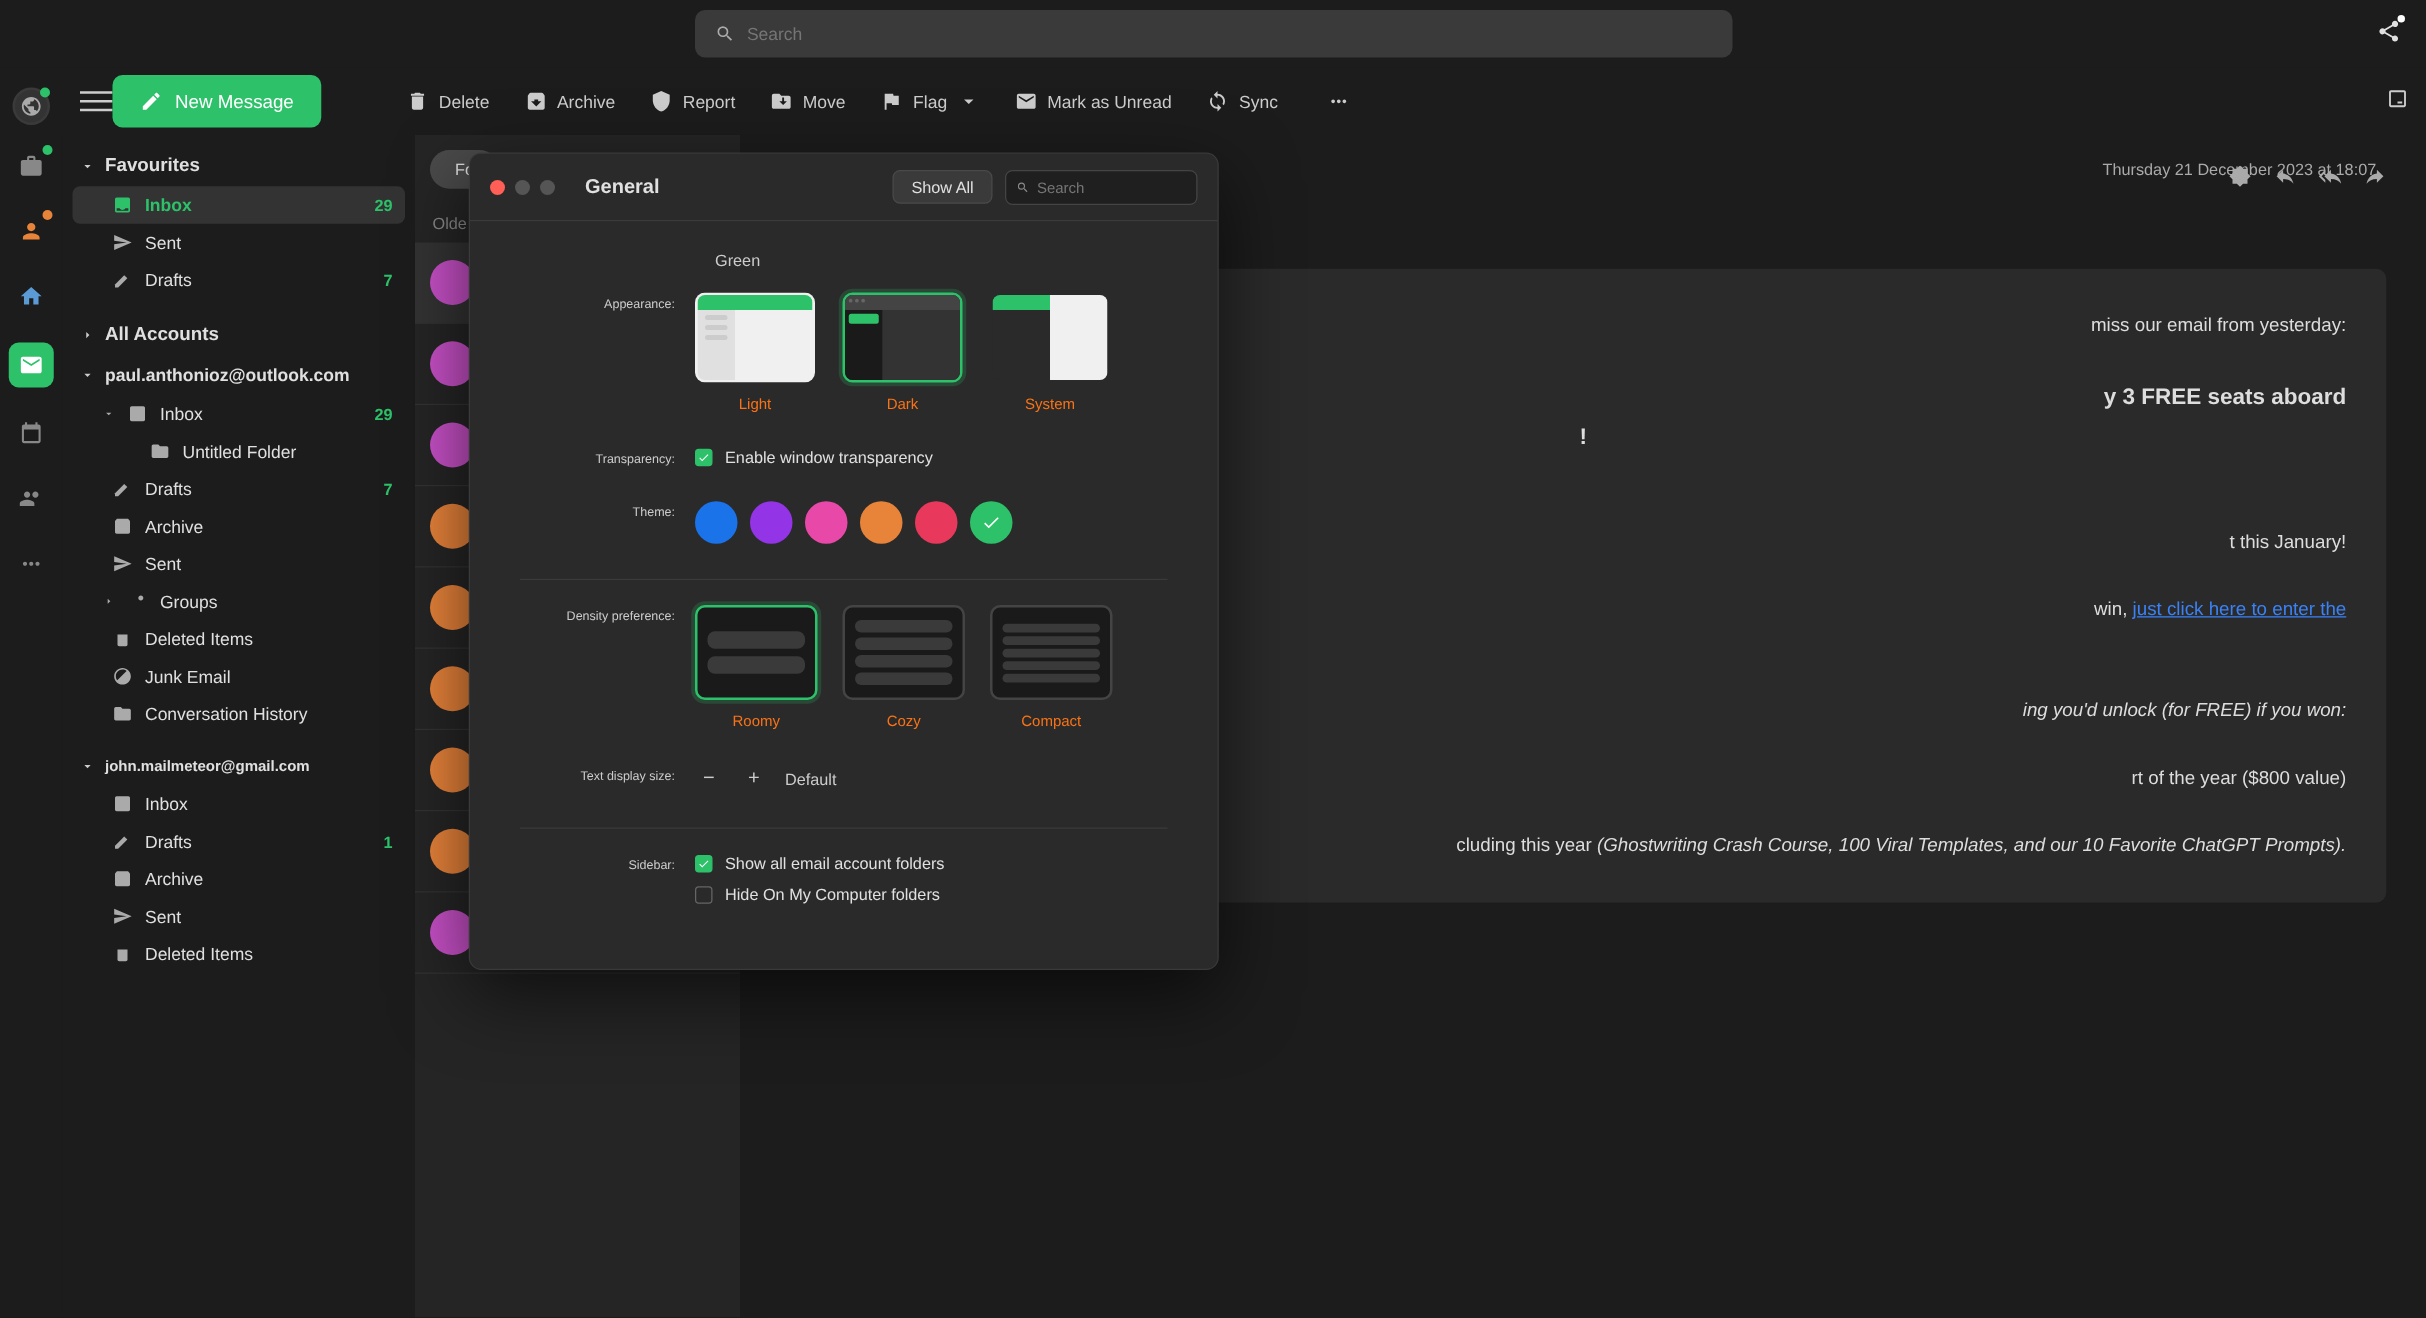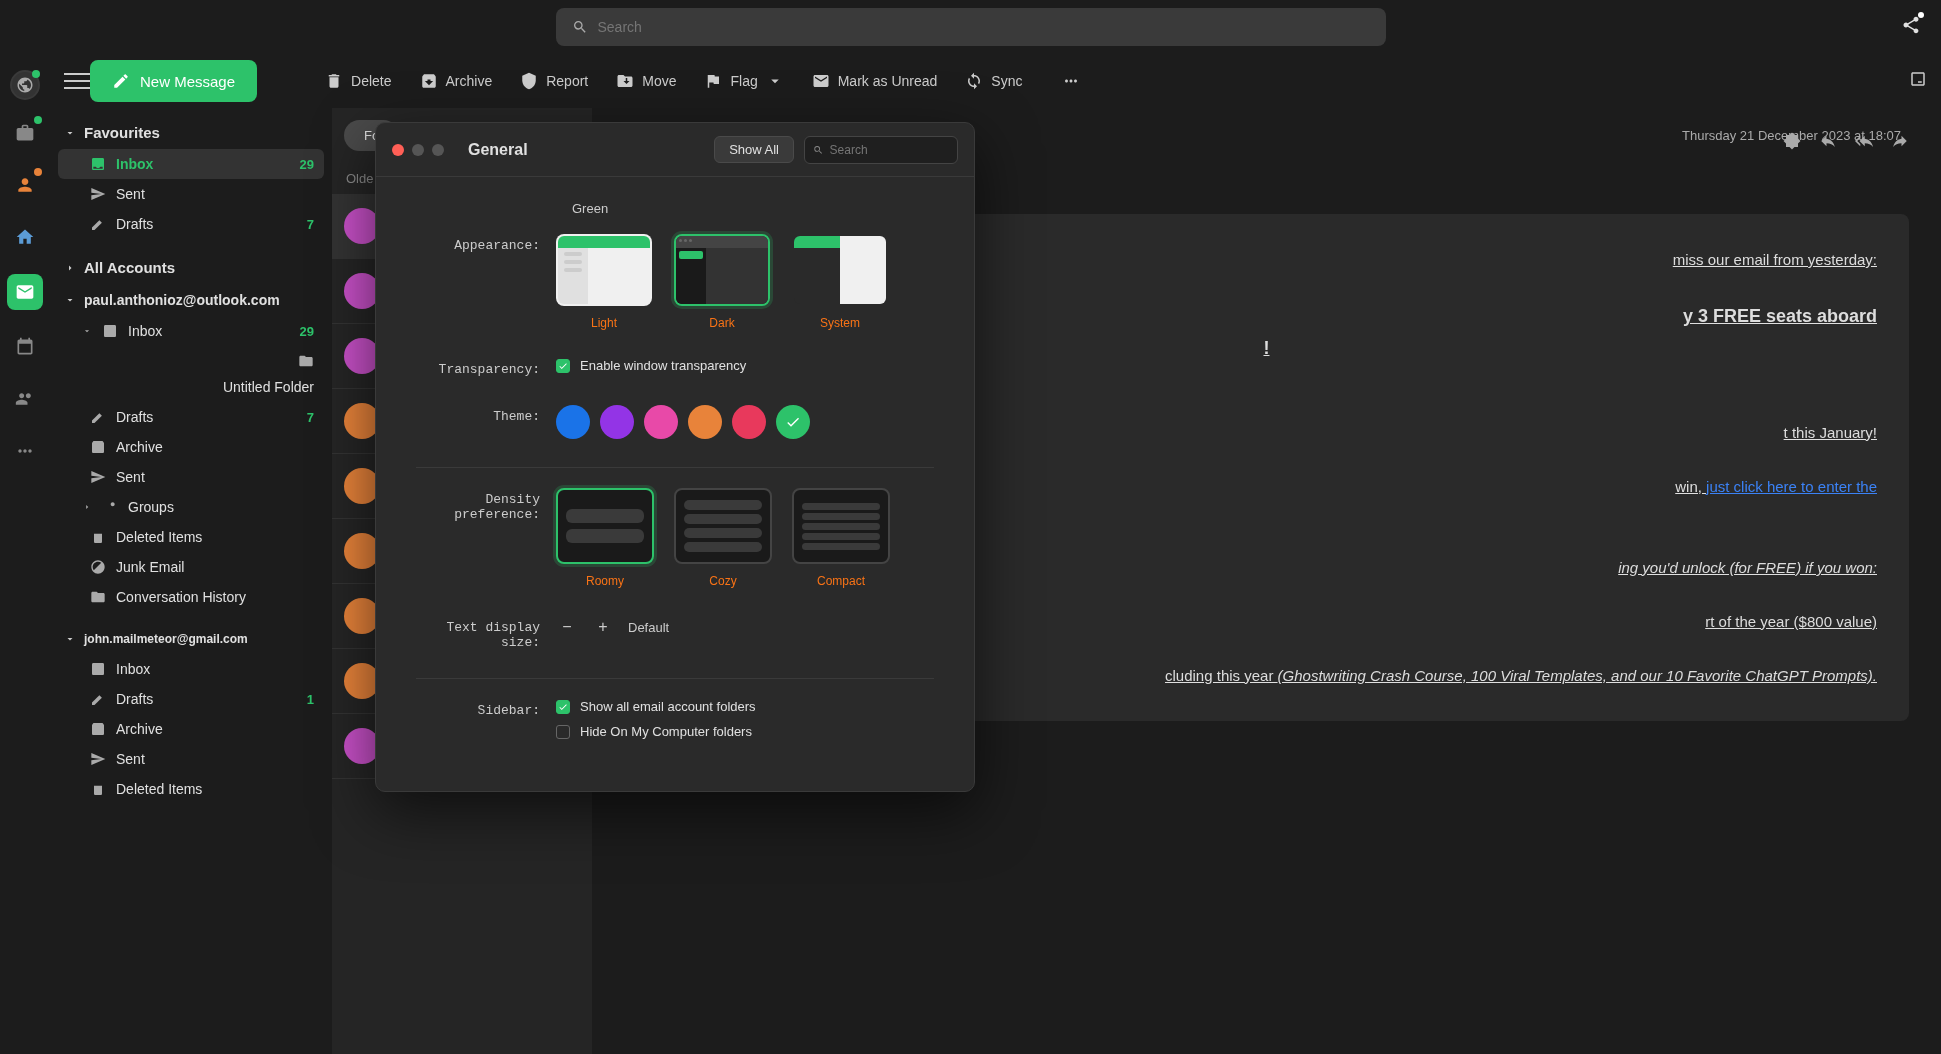--- a/index.html
+++ b/index.html
@@ -48,21 +48,21 @@
     .left-rail { width: 50px; background: #1c1c1c; display: flex; flex-direction: column; align-items: center; padding-top: 10px; gap: 22px; }
     .left-rail svg { width: 20px; height: 20px; fill: #888; }
     
     
     .sidebar { width: 282px; background: #1c1c1c; overflow-y: auto; padding: 8px; }
     .folder-section { margin-bottom: 12px; }
     .section-header { display: flex; align-items: center; gap: 8px; padding: 8px 6px; font-weight: 600; font-size: 15px; cursor: pointer; }
     .section-header svg { width: 12px; height: 12px; fill: #ccc; }
     .folder-item { display: flex; align-items: flex-end; gap: 10px; padding: 7px 10px 7px 32px; font-size: 14px; border-radius: 6px; cursor: pointer; }
     .folder-item.active { background: #333; font-weight: 600; color: #2dc26a; }
-    .folder-item.indent2 { padding-left: 62px; flex-direction: column; }
+    .folder-item.indent2 { padding-left: 62px; }
     .folder-item svg { width: 16px; height: 16px; fill: #aaa; }
     .folder-item.active svg { fill: #2dc26a; }
     .folder-count { margin-left: auto; font-size: 13px; }
     .folder-count.green { color: #2dc26a; font-weight: 600; }
     
     
     .message-list { width: 260px; background: #252525; overflow-y: auto; }
     .list-tabs { display: flex; padding: 12px; gap: 8px; }
     .tab-pill { padding: 8px 20px; border-radius: 18px; background: #3a3a3a; font-size: 13px; cursor: pointer; }
     .tab-pill.active { background: #4a4a4a; }
@@ -72,42 +72,42 @@
     .msg-avatar { width: 36px; height: 36px; border-radius: 50%; flex-shrink: 0; }
     .msg-content { flex: 1; min-width: 0; }
     .msg-preview { font-size: 12px; color: #888; white-space: nowrap; overflow: hidden; text-overflow: ellipsis; }
     .msg-date { font-size: 11px; color: #888; }
     
     
     .reading-pane { flex: 1; background: #1c1c1c; overflow-y: auto; padding: 24px 32px; position: relative; }
     .reading-header { display: flex; justify-content: flex-end; align-items: center; gap: 18px; margin-bottom: 24px; }
     .reading-header svg { width: 18px; height: 18px; fill: #aaa; cursor: pointer; }
     .reading-date { font-size: 13px; color: #aaa; margin-right: auto; position: absolute; right: 40px; top: 20px; }
-    .email-body { background: #2a2a2a; border-radius: 8px; padding: 32px; margin-top: 60px; text-decoration: underline; }
+    .email-body { background: #2a2a2a; border-radius: 8px; padding: 32px; margin-top: 60px; }
     .email-text { font-size: 15px; line-height: 1.8; color: #ddd; }
     .email-text .highlight { font-weight: 700; font-size: 18px; }
     .email-text .link { color: #3b82f6; text-decoration: underline; }
     .email-text .italic { font-style: italic; }
     
     
     .modal-overlay { position: fixed; top: 122px; left: 375px; width: 600px; background: #2a2a2a; border-radius: 10px; box-shadow: 0 20px 60px rgba(0,0,0,0.6); z-index: 100; border: 1px solid #3a3a3a; }
     .modal-titlebar { height: 54px; display: flex; align-items: center; padding: 0 16px; border-bottom: 1px solid #3a3a3a; }
     .traffic-lights { display: flex; gap: 8px; }
     .traffic-light { width: 12px; height: 12px; border-radius: 50%; }
     .traffic-light.red { background: #ff5f56; }
     .traffic-light.gray { background: #555; }
     .modal-title { font-size: 16px; font-weight: 600; margin-left: 24px; }
     .modal-showall { margin-left: auto; padding: 5px 14px; background: #3a3a3a; border-radius: 6px; font-size: 13px; cursor: pointer; border: 1px solid #4a4a4a; }
     .modal-search { margin-left: 10px; width: 154px; height: 28px; background: #1f1f1f; border: 1px solid #444; border-radius: 6px; display: flex; align-items: center; padding: 0 8px; gap: 6px; }
     .modal-search svg { width: 12px; height: 12px; fill: #888; }
     .modal-search input { background: none; border: none; color: #aaa; font-size: 12px; width: 100%; outline: none; }
     
     .modal-body { padding: 24px 40px; }
     .setting-row { display: flex; align-items: flex-start; margin-bottom: 28px; }
-    .setting-label { width: 140px; text-align: right; font-size: 13px; color: #ccc; padding-top: 4px; padding-right: 16px; font-family: Liberation Mono, monospace; }
+    .setting-label { width: 140px; text-align: right; font-size: 10px; color: #ccc; padding-top: 4px; padding-right: 16px; }
     .setting-control { flex: 1; }
     
     .color-name { font-size: 13px; color: #ccc; margin-bottom: 18px; margin-left: 156px; }
     
     .appearance-options { display: flex; gap: 22px; }
     .appearance-card { display: flex; flex-direction: column; align-items: center; gap: 10px; cursor: pointer; }
     .appearance-preview { width: 96px; height: 72px; border-radius: 8px; border: 2px solid transparent; overflow: hidden; position: relative; }
     .appearance-preview.selected { border-color: #2dc26a; box-shadow: 0 0 0 3px rgba(45,194,106,0.2); }
     .appearance-label { font-size: 12px; color: #f97316; }
     

